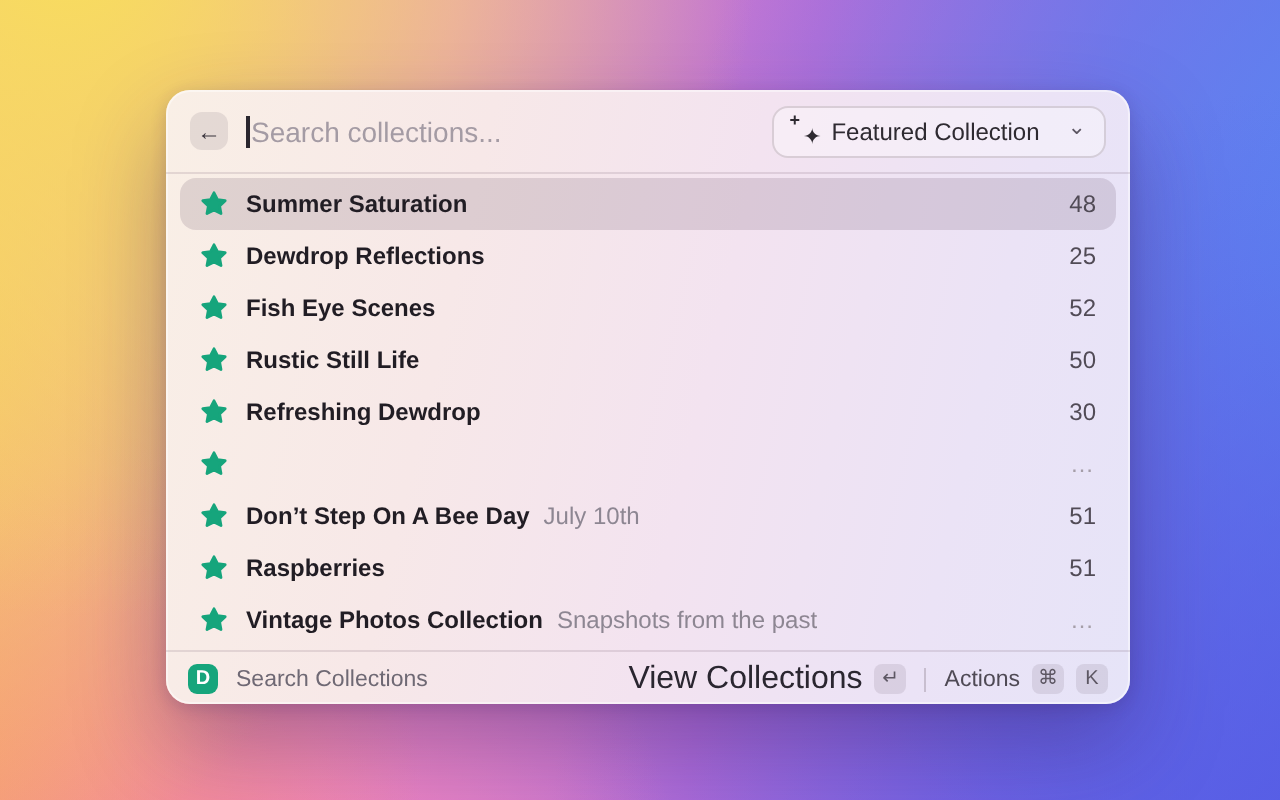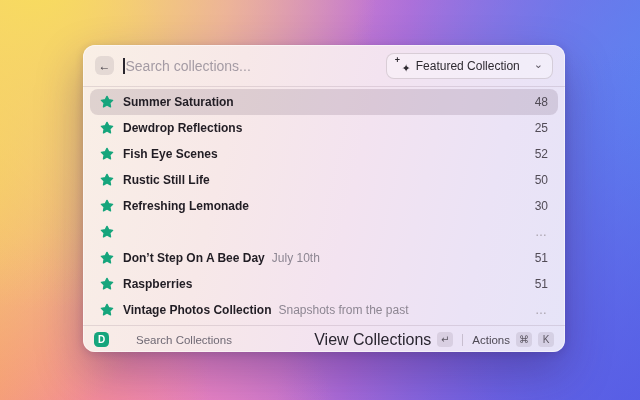--- a/index.html
+++ b/index.html
@@ -60,21 +60,21 @@
   
   .footer {
     height: 28px; flex: 0 0 28px; display: flex; align-items: center;
     padding: 0 11px; border-top: 1px solid rgba(110, 90, 105, 0.16);
   }
   .app-logo {
     width: 15px; height: 15px; border-radius: 4.5px; background: #16a57c;
     color: #ffffff; font-size: 10px; font-weight: 700; line-height: 15px; text-align: center;
     flex: 0 0 auto;
   }
-  .app-label { font-size: 11.5px; color: #6f6974; margin-left: 27px; flex: 1 1 auto; }
+  .app-label { font-size: 11.5px; color: #6f6974; margin-left: 9px; flex: 1 1 auto; }
   .primary-action { font-size: 16px; font-weight: 400; color: #2a2630; }
   .key-badge {
     height: 15px; min-width: 16px; padding: 0 3px; margin-left: 6px; border-radius: 4px;
     background: rgba(95,80,90,0.13); color: #5d5763; font-size: 10px;
     display: inline-flex; align-items: center; justify-content: center;
   }
   .foot-divider { width: 1px; height: 12px; background: rgba(95,80,90,0.25); margin: 0 9px; }
   .secondary-action { font-size: 11.5px; font-weight: 500; color: #4f4a55; }
 </style>
 </head>
@@ -137,21 +137,21 @@
       <span class="row-title">Rustic Still Life</span>
       <span class="row-sub"></span>
       <span class="row-spacer"></span>
       <span class="row-count">50</span>
     </div>
 
     <div class="row">
       <svg class="star-ico" viewBox="0 0 16 16">
           <path fill="#16a57c" stroke="#16a57c" stroke-width="1.6" stroke-linejoin="round" d="M8 1.6 L10 5.5 L14.4 6.1 L11.2 9.1 L12 13.5 L8 11.4 L4 13.5 L4.8 9.1 L1.6 6.1 L6 5.5 Z"></path>
         </svg>
-      <span class="row-title">Refreshing Lemonade</span>
+      <span class="row-title">Refreshing Dewdrop</span>
       <span class="row-sub"></span>
       <span class="row-spacer"></span>
       <span class="row-count">30</span>
     </div>
 
     <div class="row">
       <svg class="star-ico" viewBox="0 0 16 16">
           <path fill="#16a57c" stroke="#16a57c" stroke-width="1.6" stroke-linejoin="round" d="M8 1.6 L10 5.5 L14.4 6.1 L11.2 9.1 L12 13.5 L8 11.4 L4 13.5 L4.8 9.1 L1.6 6.1 L6 5.5 Z"></path>
         </svg>
       <span class="row-sub"></span>

